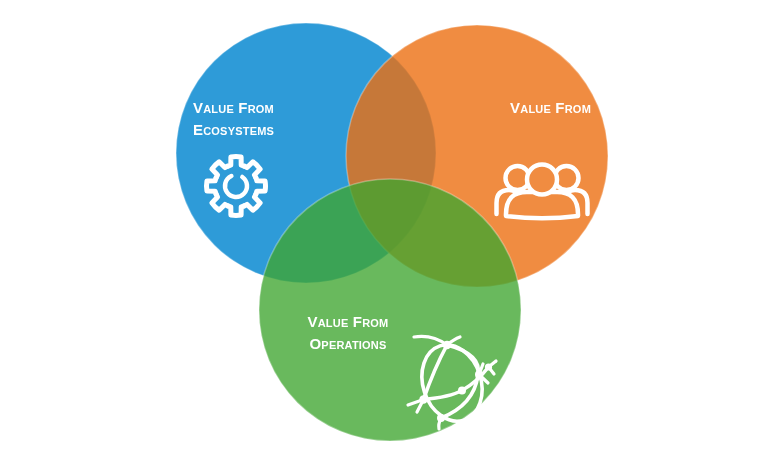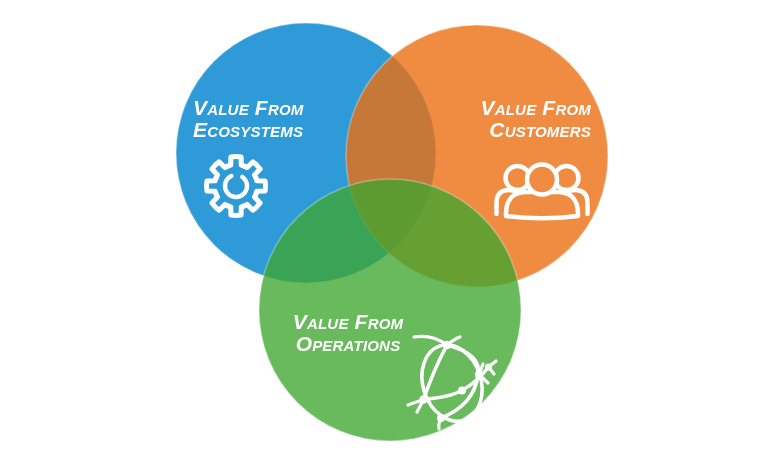--- a/index.html
+++ b/index.html
@@ -5,25 +5,24 @@
   html,body{margin:0;padding:0;background:#fff;}
   .stage{
     position:relative;width:780px;height:470px;overflow:hidden;
     background:#fff;font-family:"Liberation Sans",sans-serif;
   }
   .venn-svg{position:absolute;left:0;top:0;}
   .label{
     position:absolute;
     font-weight:bold;
     font-variant:small-caps;
-    font-size:21px;
+    font-size:15px;
     line-height:22px;
     letter-spacing:.2px;
     white-space:nowrap;
-    font-style:italic;
   }
   .label-operations{left:193px;top:97px;text-align:left;}
   .label-customers{right:189px;top:97px;text-align:right;}
   .label-ecosystems{left:256px;top:311px;width:184px;text-align:center;}
   .icon-svg{position:absolute;}
   .icon-gear{left:200px;top:150px;}
   .icon-people{left:492px;top:158px;}
   .icon-network{left:400px;top:331px;}
 </style>
 </head>
@@ -37,21 +36,20 @@
     <circle cx="390" cy="310" r="131" stroke-width="1.5" stroke-opacity="0.3" fill="#3FA52F" fill-opacity="0.78" stroke="#FFFFFF"></circle>
   </svg>
 
   <div class="label label-operations" style="color: rgb(255, 255, 255);">
     <div>Value From</div>
     <div>Ecosystems</div>
   </div>
 
   <div class="label label-customers" style="color: rgb(255, 255, 255);">
     <div>Value From</div>
-    <div>Customers</div>
   </div>
 
   <div class="label label-ecosystems" style="color: rgb(255, 255, 255);">
     <div>Value From</div>
     <div>Operations</div>
   </div>
 
   <svg class="icon-svg icon-gear" width="72" height="72" viewBox="-36 -36 72 72" fill="none" stroke="currentColor" stroke-width="5" stroke-linecap="round" stroke-linejoin="round" color="#FFFFFF">
     <defs>
       <path id="gear-tooth" d="M -8.23 -19.86

